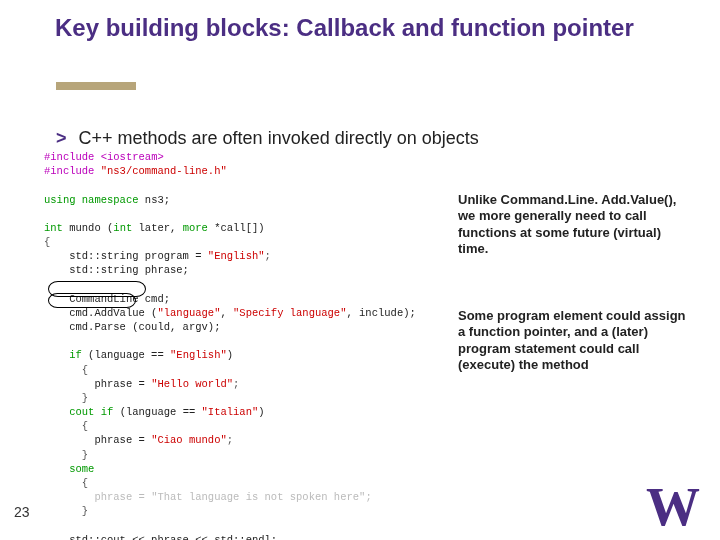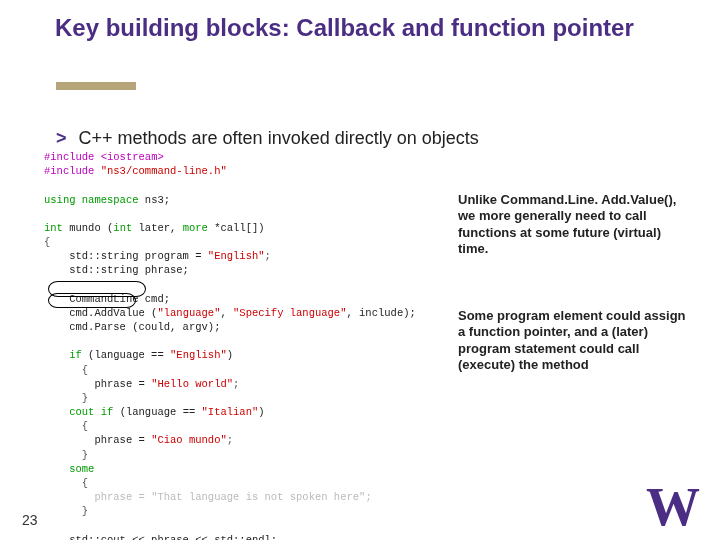--- a/index.html
+++ b/index.html
@@ -71,25 +71,24 @@
     width: 230px;
     font-size: 13px;
     font-weight: bold;
     color: #222;
     line-height: 1.25;
   }
   .note1 { top: 192px; }
   .note2 { top: 296px; margin-top: 12px; }
   .page-num {
     position: absolute;
-    bottom: 12px;
+    bottom: 20px;
     left: 14px;
     font-size: 14px;
     color: #333;
-    margin-left: 8px;
   }
   .logo {
     position: absolute;
     bottom: 6px;
     right: 20px;
     font-family: Georgia, "Times New Roman", serif;
     font-size: 54px;
     font-weight: bold;
     color: #4b2e83;
     line-height: 1;

